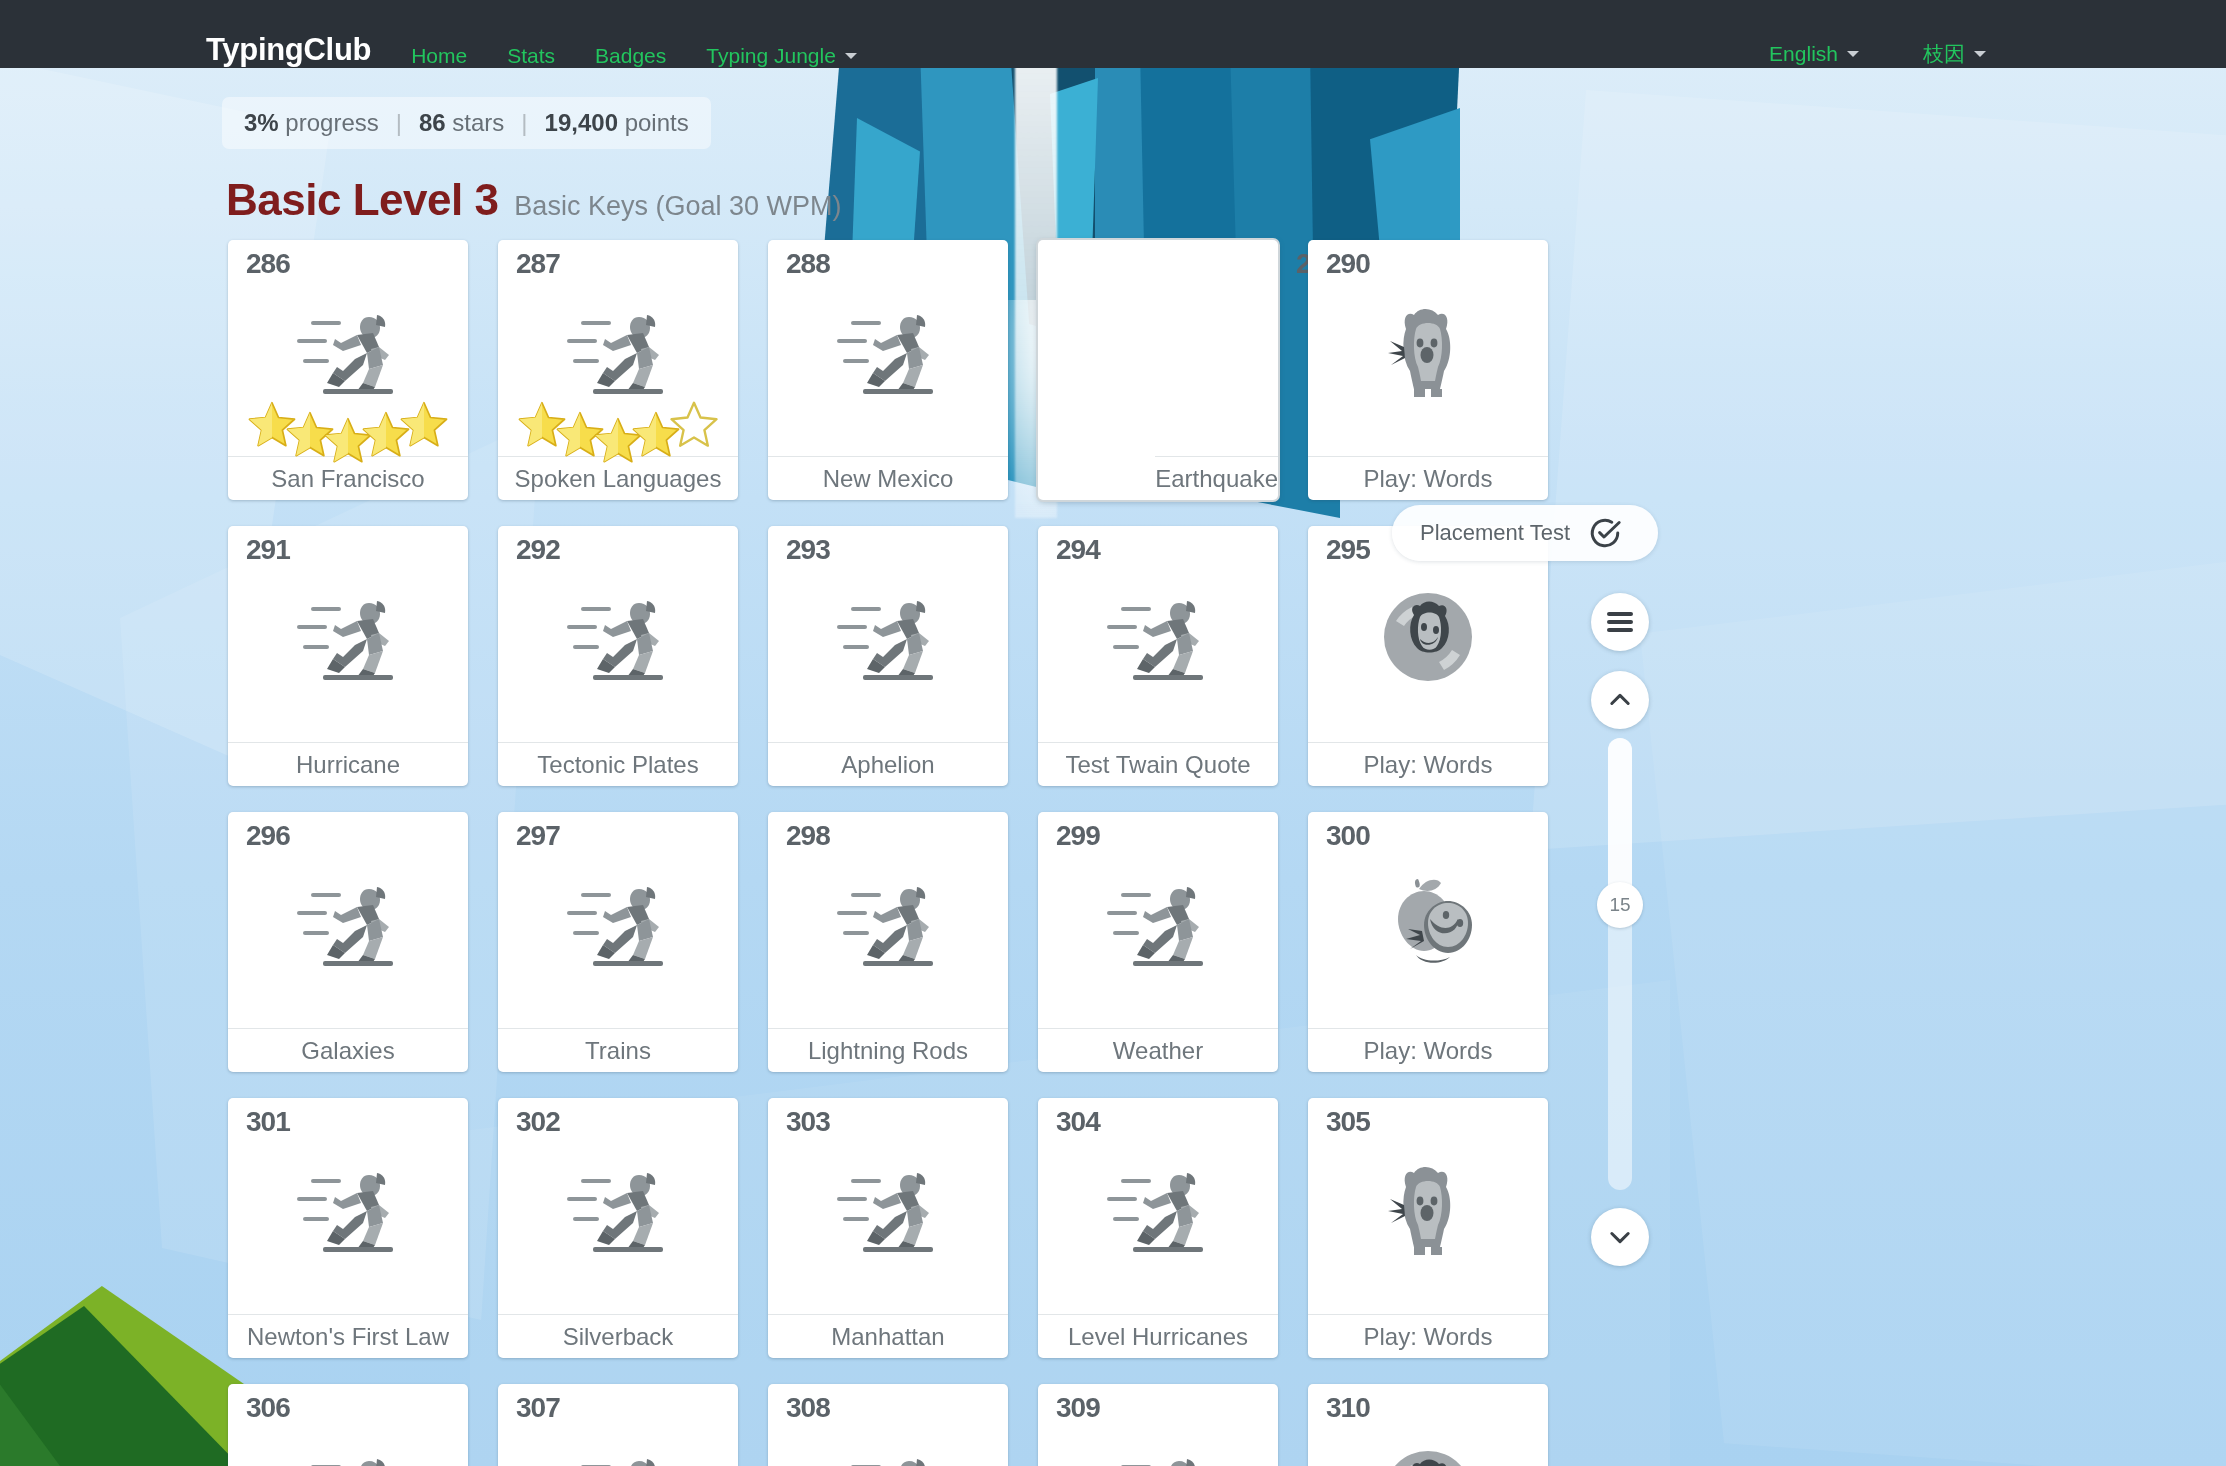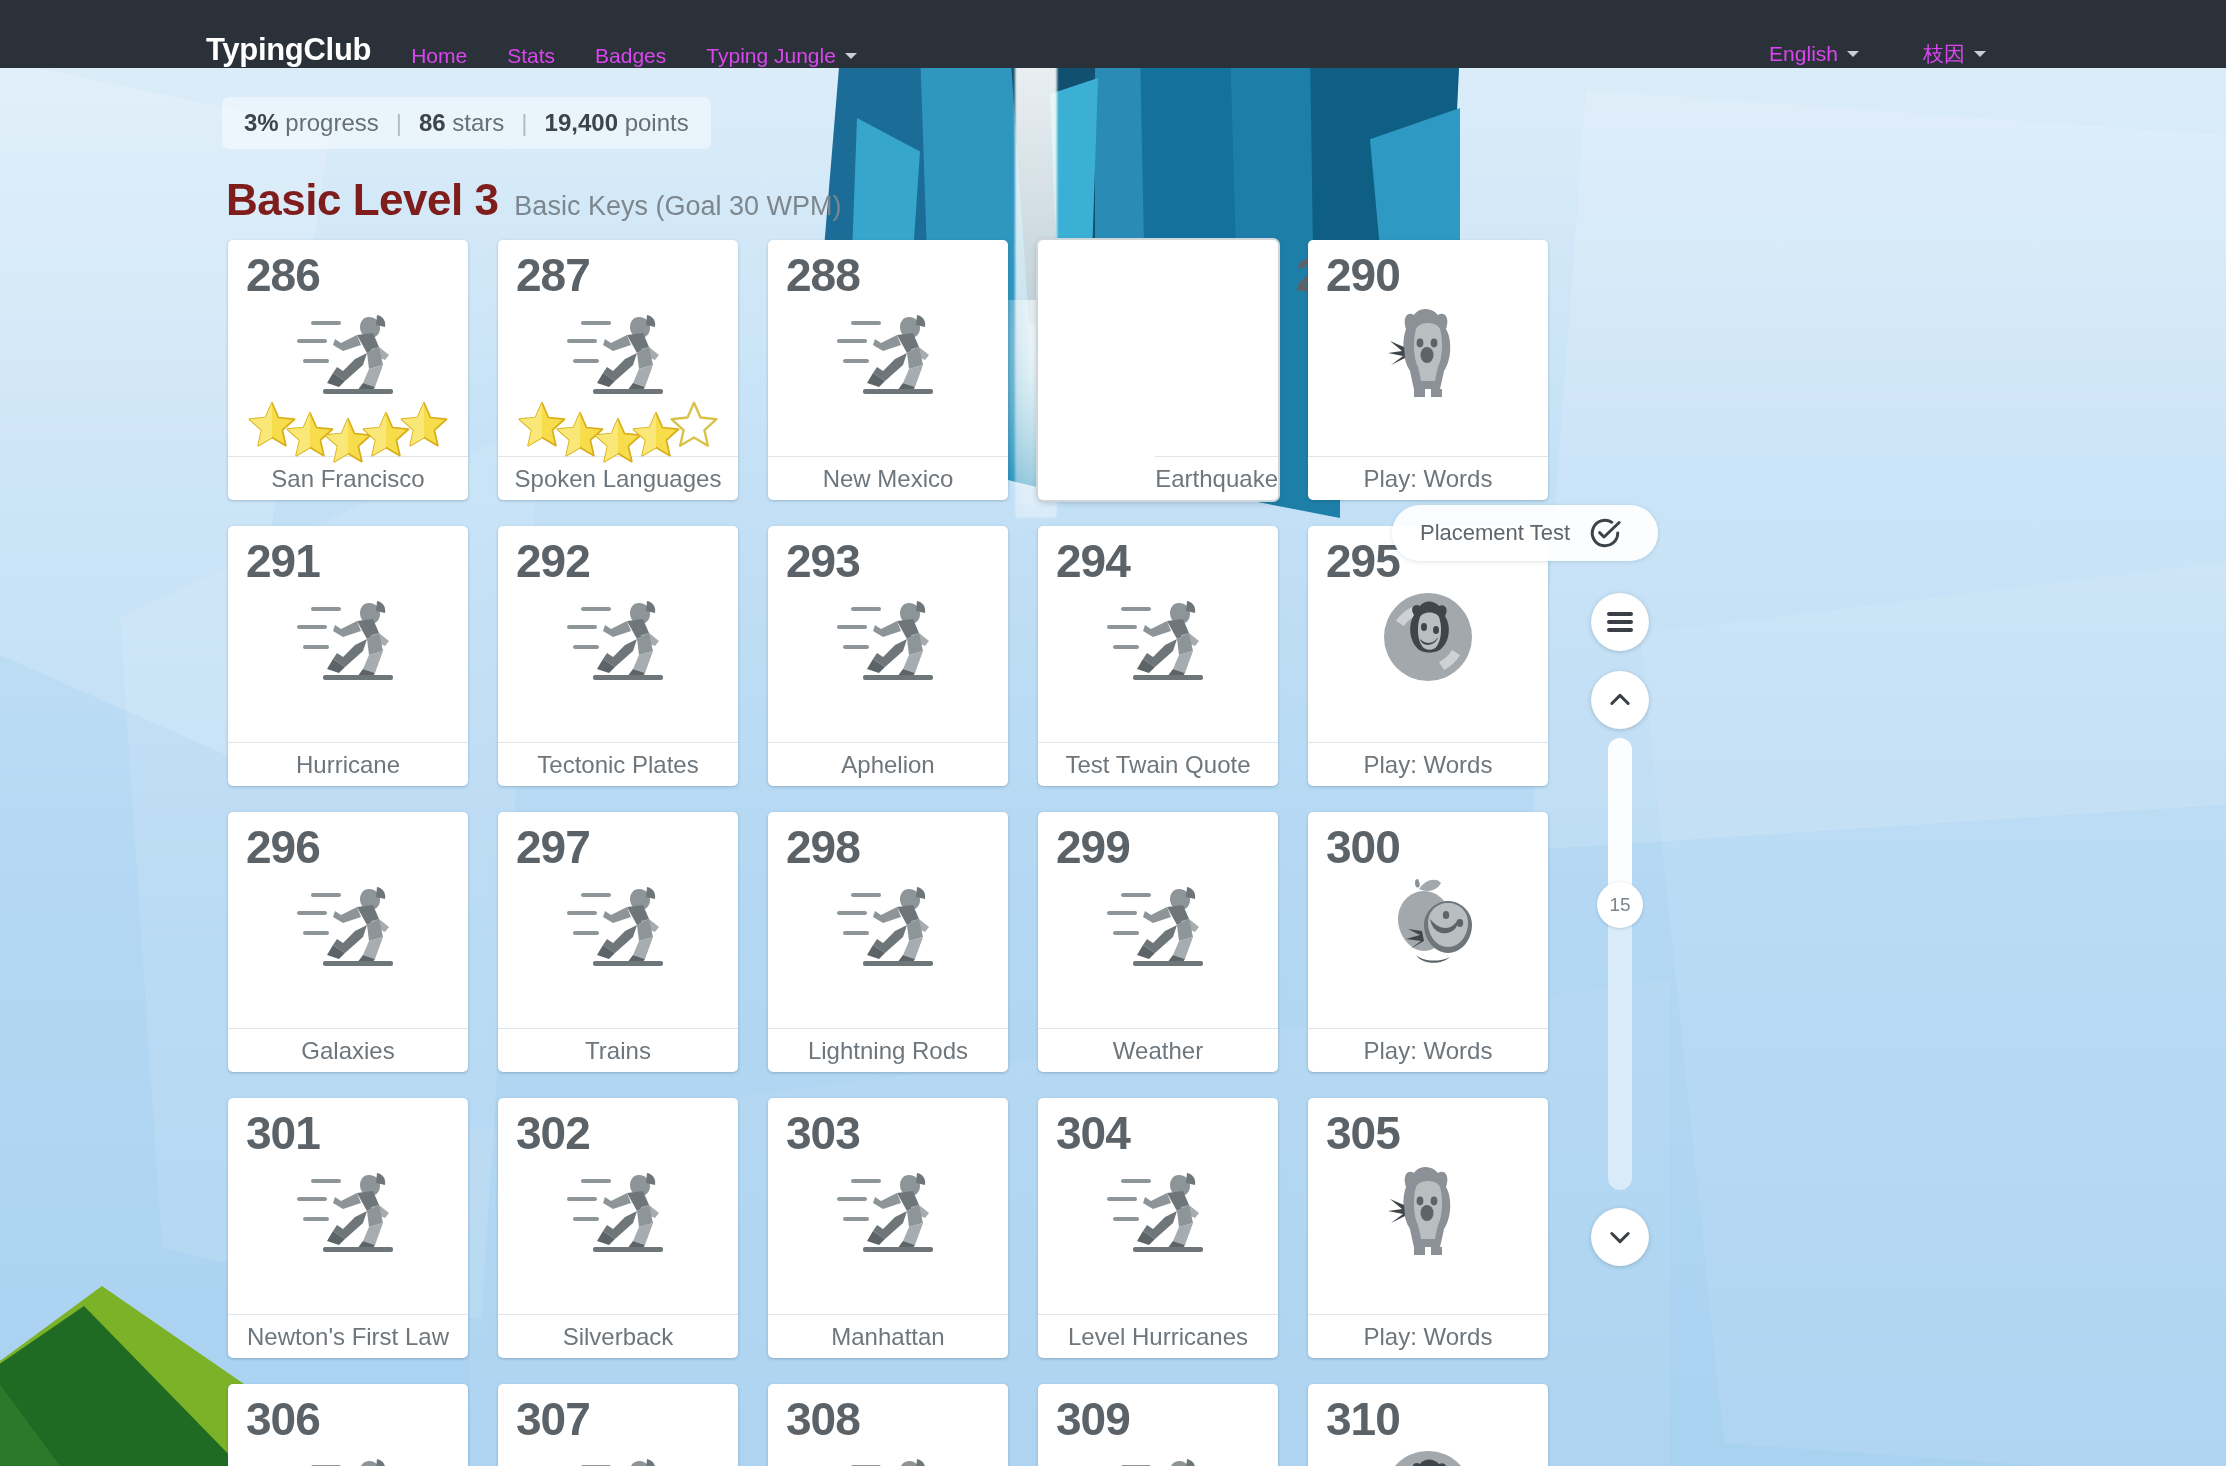--- a/index.html
+++ b/index.html
@@ -86,21 +86,21 @@
   
   #navbar {
     position: absolute; left:0; top:0; width:100%; height:68px;
     background:#2b3138; display:flex; align-items:flex-end; z-index:40;
   }
   #brand {
     color:#fff; font-size:31px; font-weight:bold; letter-spacing:-.3px;
     margin-left:206px; font-family:"Liberation Sans", sans-serif;
   }
   .navlink {
-    color:#d946ef; font-size:21px; margin-left:40px; cursor:pointer;
+    color:#22c55e; font-size:21px; margin-left:40px; cursor:pointer;
     display:flex; align-items:center; gap:9px;
   }
   .navlink:first-of-type { margin-left:55px; }
   .caret {
     width:0;height:0;border-left:6px solid transparent;border-right:6px solid transparent;
     border-top:6px solid #c9ced3; display:inline-block;
   }
   #nav-right { margin-left:auto; display:flex; align-items:center; margin-right:240px; }
   #nav-right .navlink { margin-left:64px; }
 
@@ -131,21 +131,21 @@
   }
   .card {
     width:240px; background:#fff; border-radius:5px;
     box-shadow:0 1px 3px rgba(40,70,90,.28);
     display:flex; flex-direction:column; cursor:pointer;
     position:relative;
   }
   .card.sel { box-shadow:0 0 0 2px #cfd6da, 0 2px 6px rgba(40,70,90,.35);align-items:flex-end; }
   .card-body { height:216px; position:relative; }
   .card-num {
-    position:absolute; left:18px; top:8px; font-size:46px; font-weight:bold;
+    position:absolute; left:18px; top:8px; font-size:28px; font-weight:bold;
     color:#5b6268; letter-spacing:-1px;
   }
   .card-art {
     position:absolute; left:0; right:0; top:52px; height:118px;
     display:flex; align-items:center; justify-content:center;
   }
   .card-foot {
     border-top:1px solid #e2e6e8; height:44px;
     display:flex; align-items:center; justify-content:center;
     font-size:24px; color:#6e767c;

